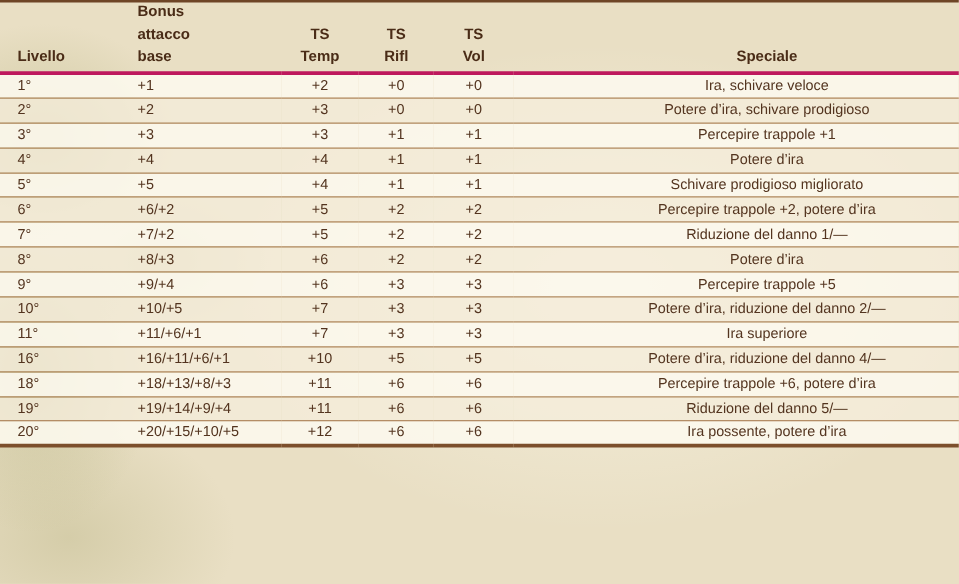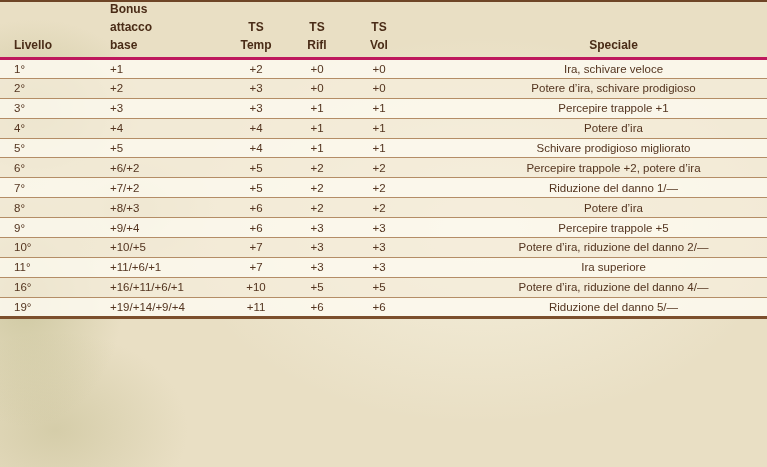--- a/index.html
+++ b/index.html
@@ -172,21 +172,37 @@
       </tr>
       <tr>
         <td class="c-level">16°</td>
         <td class="c-bab">+16/+11/+6/+1</td>
         <td class="c-temp">+10</td>
         <td class="c-rifl">+5</td>
         <td class="c-vol">+5</td>
         <td class="c-special">Potere d’ira, riduzione del danno 4/—</td>
       </tr>
       <tr>
+        <td class="c-level">18°</td>
+        <td class="c-bab">+18/+13/+8/+3</td>
+        <td class="c-temp">+11</td>
+        <td class="c-rifl">+6</td>
+        <td class="c-vol">+6</td>
+        <td class="c-special">Percepire trappole +6, potere d’ira</td>
+      </tr>
+      <tr>
         <td class="c-level">19°</td>
         <td class="c-bab">+19/+14/+9/+4</td>
         <td class="c-temp">+11</td>
         <td class="c-rifl">+6</td>
         <td class="c-vol">+6</td>
         <td class="c-special">Riduzione del danno 5/—</td>
       </tr>
+      <tr>
+        <td class="c-level">20°</td>
+        <td class="c-bab">+20/+15/+10/+5</td>
+        <td class="c-temp">+12</td>
+        <td class="c-rifl">+6</td>
+        <td class="c-vol">+6</td>
+        <td class="c-special">Ira possente, potere d’ira</td>
+      </tr>
     </tbody>
 </table>
 
 </body></html>

